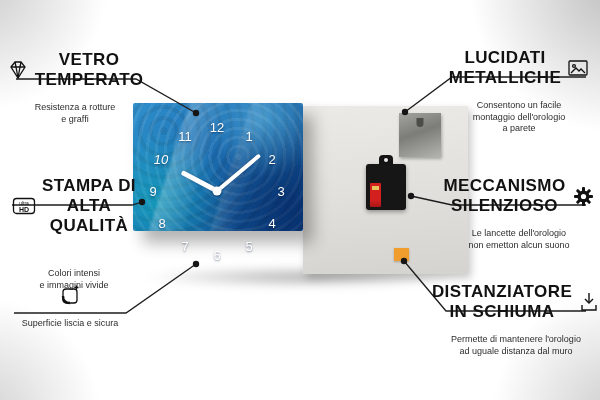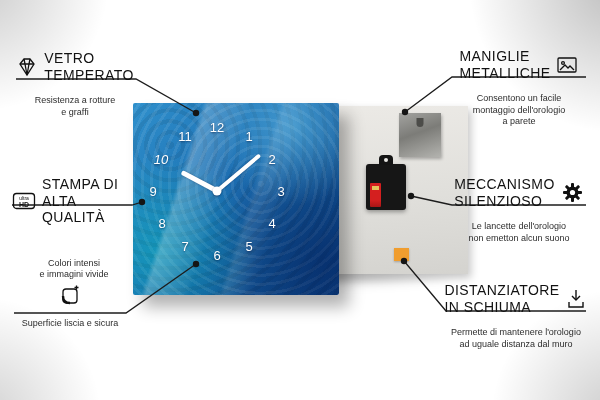--- a/index.html
+++ b/index.html
@@ -14,22 +14,22 @@
       #ffffff;
   }
   
   .connectors{position:absolute;inset:0;pointer-events:none;z-index:5;}
   .connectors polyline{fill:none;stroke:#1c1c1c;stroke-width:1.3;}
   .connectors circle{fill:#151515;}
   
   .callout{position:absolute;z-index:6;display:flex;flex-direction:column;align-items:center;}
   .callout .head{display:flex;align-items:center;justify-content:center;gap:6px;width:100%;}
   .callout .title{
-    font-size:14px;font-weight:normal;letter-spacing:.4px;color:#121212;
-    white-space:pre-line;line-height:1.18;
+    font-size:17px;font-weight:bold;letter-spacing:.4px;color:#121212;
+    white-space:pre-line;text-align:center;line-height:1.18;
   }
   .callout .desc{
     margin-top:12px;font-size:9px;color:#2d2d2d;white-space:pre-line;
     text-align:center;line-height:1.3;width:130%;
   }
   .icon svg{display:block;}
   #co-vetro{left:14px;top:50px;width:122px;}
   #co-stampa{left:12px;top:176px;width:124px;gap:20px;}
   #co-bordi{left:14px;top:284px;width:112px;}
   #co-maniglie{left:452px;top:48px;width:134px;}
@@ -72,31 +72,30 @@
     background:linear-gradient(#d41f1f 70%,#a81616);border-radius:1px;
   }
   .battery::after{
     content:"";position:absolute;left:2px;top:3px;width:7px;height:4px;background:#e6c35c;
   }
   .spacer-foam{
     position:absolute;left:91px;top:142px;width:15px;height:13px;
     background:#f09d2e;box-shadow:0 1px 2px rgba(0,0,0,.25);
   }
   .panel-front{
-    position:absolute;left:133px;top:103px;width:170px;height:192px;z-index:2;
+    position:absolute;left:133px;top:103px;width:170px;height:128px;z-index:2;
     border-radius:2px;
     background:
       radial-gradient(circle at 78% 12%, rgba(130,225,255,.38), transparent 34%),
       radial-gradient(circle at 12% 78%, rgba(0,225,195,.32), transparent 42%),
       radial-gradient(circle at 92% 82%, rgba(0,28,88,.50), transparent 48%),
       repeating-radial-gradient(circle at 62% 42%, rgba(255,255,255,.08) 0 3px, rgba(0,0,0,0) 3px 9px),
       repeating-radial-gradient(circle at 18% 22%, rgba(0,0,0,.07) 0 4px, rgba(0,0,0,0) 4px 11px),
       linear-gradient(130deg,#2f90cc 0%,#1c6db1 45%,#115192 75%,#0d4080 100%);
     box-shadow:10px 12px 16px rgba(0,0,0,.30);
-    padding-left:36px;
   }
   .glass{
     position:absolute;inset:0;border-radius:2px;
     background:linear-gradient(108deg,
       rgba(255,255,255,0) 26%, rgba(255,255,255,.22) 28%,
       rgba(255,255,255,.05) 42%, rgba(255,255,255,0) 44%,
       rgba(255,255,255,0) 55%, rgba(255,255,255,.10) 57%,
       rgba(255,255,255,0) 68%);
   }
   .num{
@@ -207,21 +206,21 @@
           <path d="M4,12 Q4,19 11,19" stroke-width="2.4"></path>
           <path d="M17.5,1.5 v4 M15.5,3.5 h4"></path>
         </svg>
       </span>
     </div>
     <div class="desc">Superficie liscia e sicura</div>
   </div>
 
   <div class="callout right" id="co-maniglie">
     <div class="head">
-      <div class="title">MANIGLIE
+      <div class="title">LUCIDATI
 METALLICHE</div>
       <span class="icon">
         <svg width="22" height="22" viewBox="0 0 22 22" fill="none" stroke="#111" stroke-width="1.3">
           <rect x="2" y="4" width="18" height="14" rx="1"></rect>
           <circle cx="7" cy="9" r="1.4"></circle>
           <path d="M4,16 L9,11 L12,14 L14,12 L18,16"></path>
         </svg>
       </span>
     </div>
     <div class="desc">Consentono un facile

